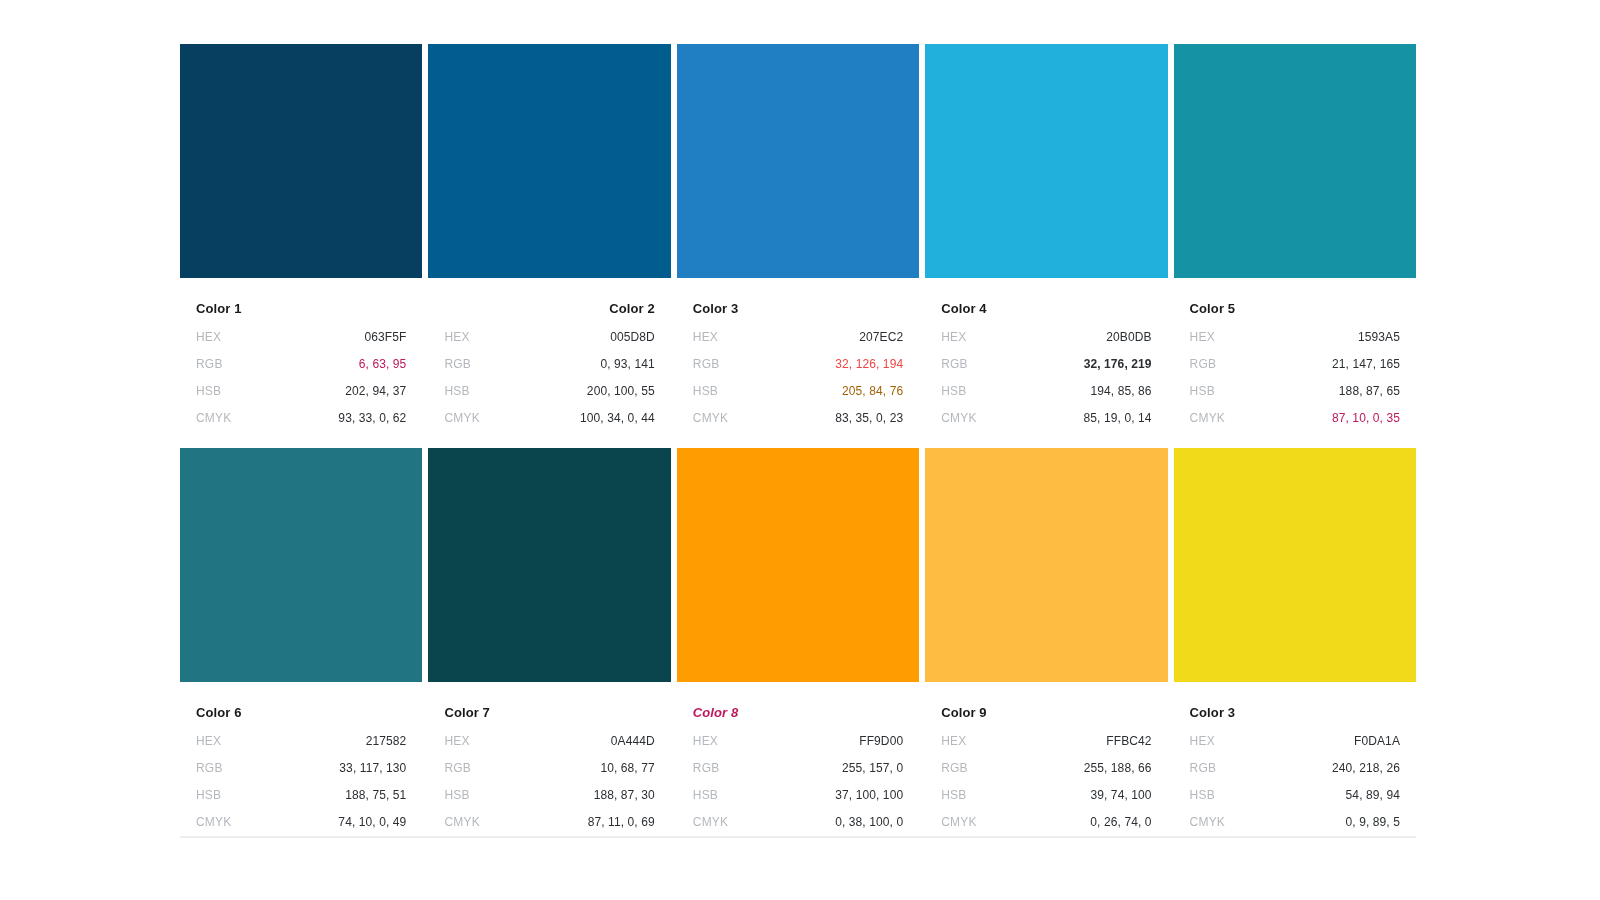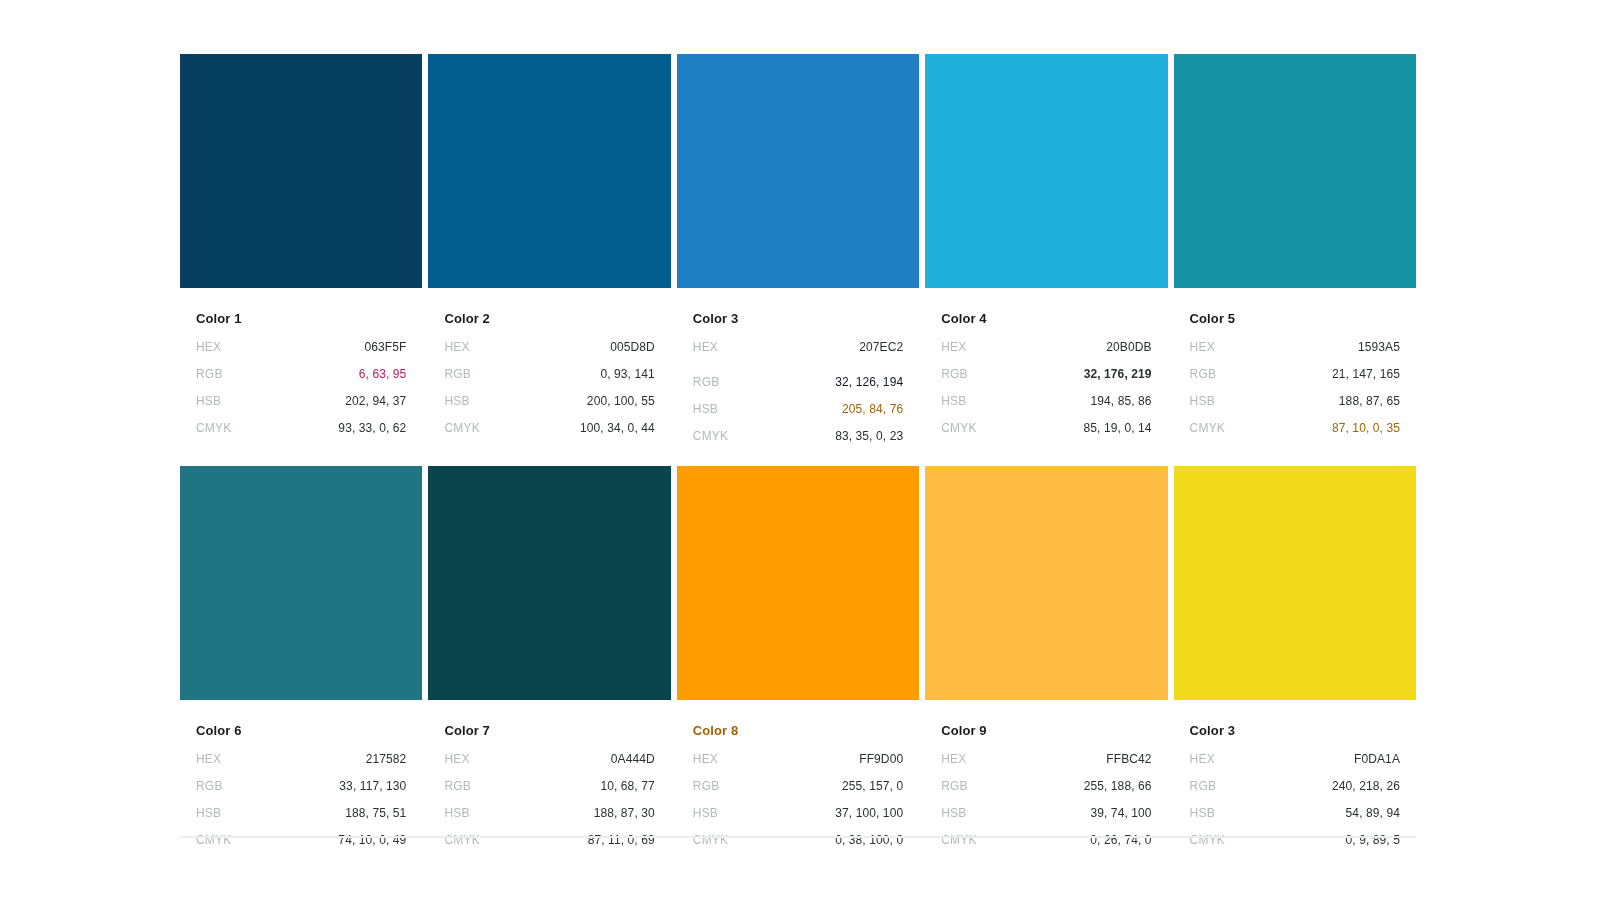--- a/index.html
+++ b/index.html
@@ -18,21 +18,21 @@
   .page {
     position: relative;
     width: 1600px;
     height: 900px;
     background: #ffffff;
   }
 
   .palette {
     position: absolute;
     left: 180px;
-    top: 54px;
+    top: 44px;
     width: 1236px;
   }
 
   .row {
     display: grid;
     grid-template-columns: repeat(5, 1fr);
     column-gap: 6px;
   }
 
   .row + .row {
@@ -125,21 +125,21 @@
           <div class="spec-row">
             <span class="spec-label" style="color: rgb(180, 184, 189);">CMYK</span>
             <span class="spec-value" style="color: rgb(43, 47, 51); padding-left: 8px;">93, 33, 0, 62</span>
           </div>
         </div>
       </div>
 
       <div class="swatch-cell">
         <div class="swatch" style="background-color: rgb(0, 93, 141);"></div>
         <div class="info">
-          <div class="color-name" style="color: rgb(26, 26, 26);">Color 2</div>
+          <div class="color-name" style="color: rgb(26, 26, 26); text-align: right;">Color 2</div>
           <div class="spec-row">
             <span class="spec-label" style="color: rgb(180, 184, 189);">HEX</span>
             <span class="spec-value" style="color: rgb(43, 47, 51);">005D8D</span>
           </div>
           <div class="spec-row">
             <span class="spec-label" style="color: rgb(180, 184, 189);">RGB</span>
             <span class="spec-value" style="color: rgb(43, 47, 51);">0, 93, 141</span>
           </div>
           <div class="spec-row">
             <span class="spec-label" style="color: rgb(180, 184, 189);">HSB</span>
@@ -155,21 +155,21 @@
       <div class="swatch-cell">
         <div class="swatch" style="background-color: rgb(32, 126, 194);"></div>
         <div class="info">
           <div class="color-name" style="color: rgb(26, 26, 26);">Color 3</div>
           <div class="spec-row">
             <span class="spec-label" style="color: rgb(180, 184, 189);">HEX</span>
             <span class="spec-value" style="color: rgb(43, 47, 51);">207EC2</span>
           </div>
           <div class="spec-row">
             <span class="spec-label" style="color: rgb(180, 184, 189);">RGB</span>
-            <span class="spec-value" style="color: #0f172a; margin-top: 8px;">32, 126, 194</span>
+            <span class="spec-value" style="color: #ef4444;">32, 126, 194</span>
           </div>
           <div class="spec-row">
             <span class="spec-label" style="color: rgb(180, 184, 189);">HSB</span>
             <span class="spec-value" style="color: #a16207;">205, 84, 76</span>
           </div>
           <div class="spec-row">
             <span class="spec-label" style="color: rgb(180, 184, 189);">CMYK</span>
             <span class="spec-value" style="color: rgb(43, 47, 51);">83, 35, 0, 23</span>
           </div>
         </div>
@@ -209,21 +209,21 @@
           <div class="spec-row">
             <span class="spec-label" style="color: rgb(180, 184, 189);">RGB</span>
             <span class="spec-value" style="color: rgb(43, 47, 51);">21, 147, 165</span>
           </div>
           <div class="spec-row">
             <span class="spec-label" style="color: rgb(180, 184, 189);">HSB</span>
             <span class="spec-value" style="color: rgb(43, 47, 51);">188, 87, 65</span>
           </div>
           <div class="spec-row">
             <span class="spec-label" style="color: rgb(180, 184, 189);">CMYK</span>
-            <span class="spec-value" style="color: #a16207;">87, 10, 0, 35</span>
+            <span class="spec-value" style="color: #be185d;">87, 10, 0, 35</span>
           </div>
         </div>
       </div>
 
     </div>
 
     <div class="row">
 
       <div class="swatch-cell">
         <div class="swatch" style="background-color: rgb(33, 117, 130);"></div>
@@ -267,21 +267,21 @@
           <div class="spec-row">
             <span class="spec-label" style="color: rgb(180, 184, 189);">CMYK</span>
             <span class="spec-value" style="color: rgb(43, 47, 51);">87, 11, 0, 69</span>
           </div>
         </div>
       </div>
 
       <div class="swatch-cell">
         <div class="swatch" style="background-color: rgb(255, 157, 0);"></div>
         <div class="info">
-          <div class="color-name" style="color: #a16207;">Color 8</div>
+          <div class="color-name" style="color: #be185d; font-style: italic;">Color 8</div>
           <div class="spec-row">
             <span class="spec-label" style="color: rgb(180, 184, 189);">HEX</span>
             <span class="spec-value" style="color: rgb(43, 47, 51);">FF9D00</span>
           </div>
           <div class="spec-row">
             <span class="spec-label" style="color: rgb(180, 184, 189);">RGB</span>
             <span class="spec-value" style="color: rgb(43, 47, 51);">255, 157, 0</span>
           </div>
           <div class="spec-row">
             <span class="spec-label" style="color: rgb(180, 184, 189);">HSB</span>

